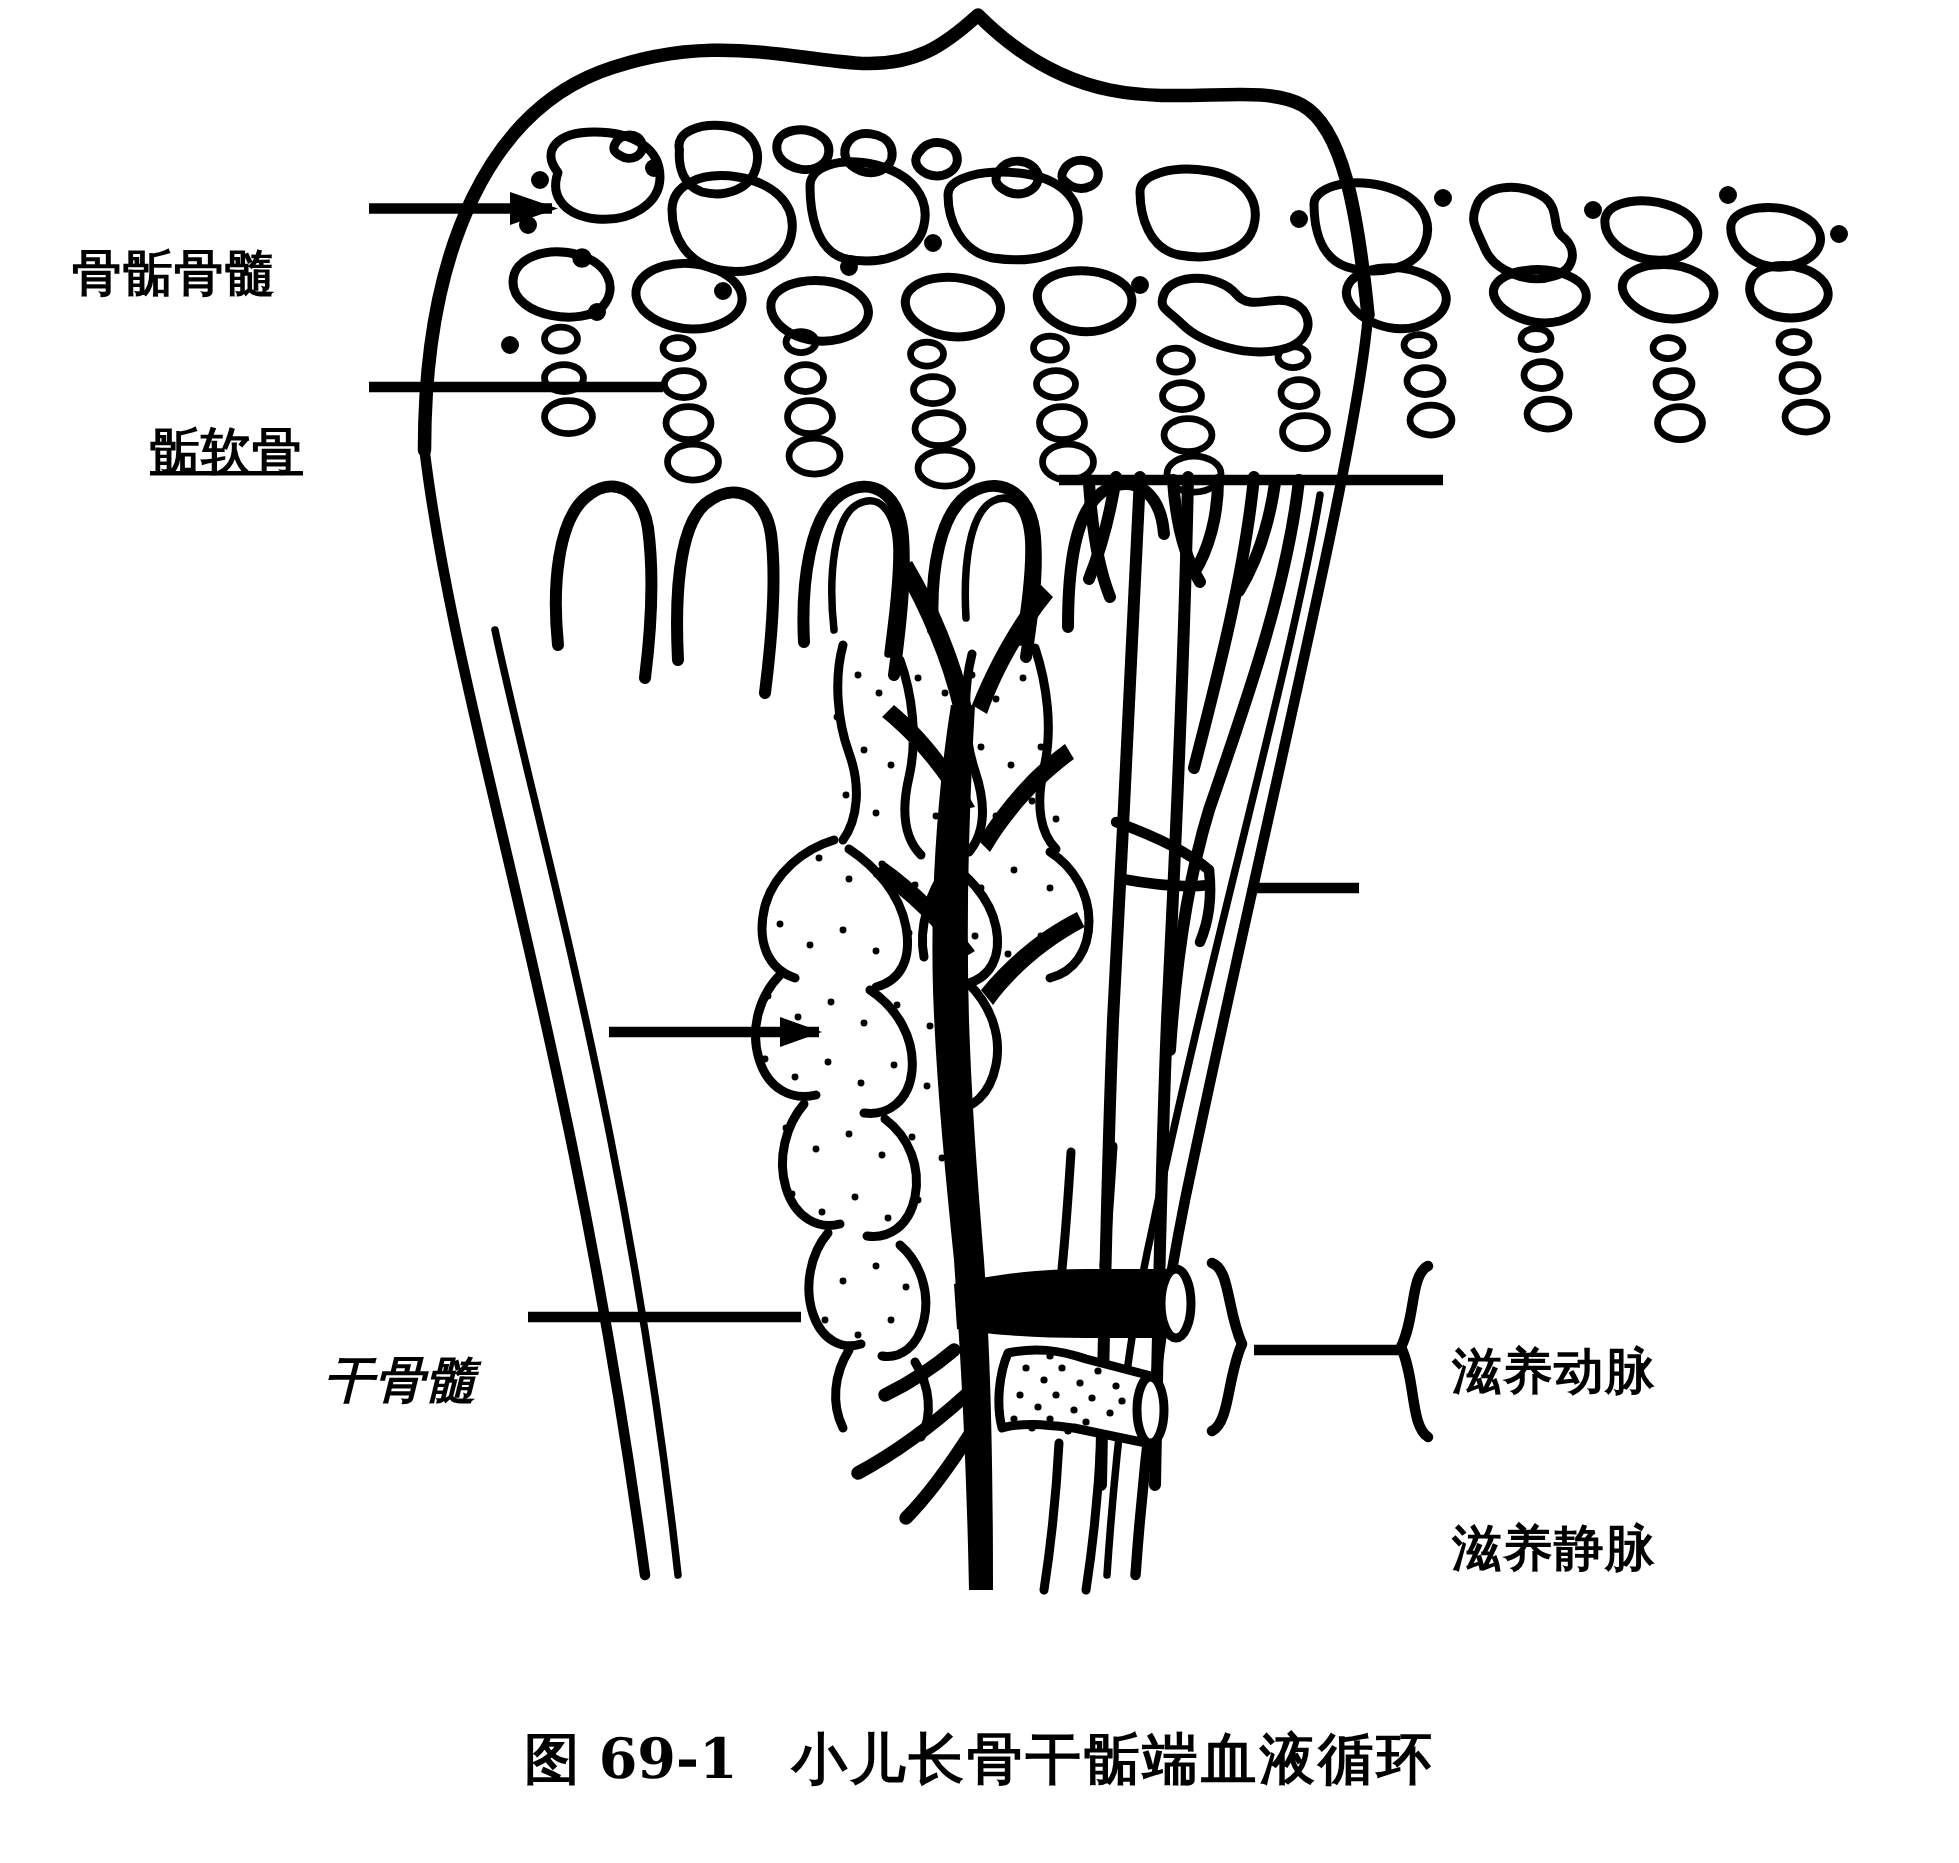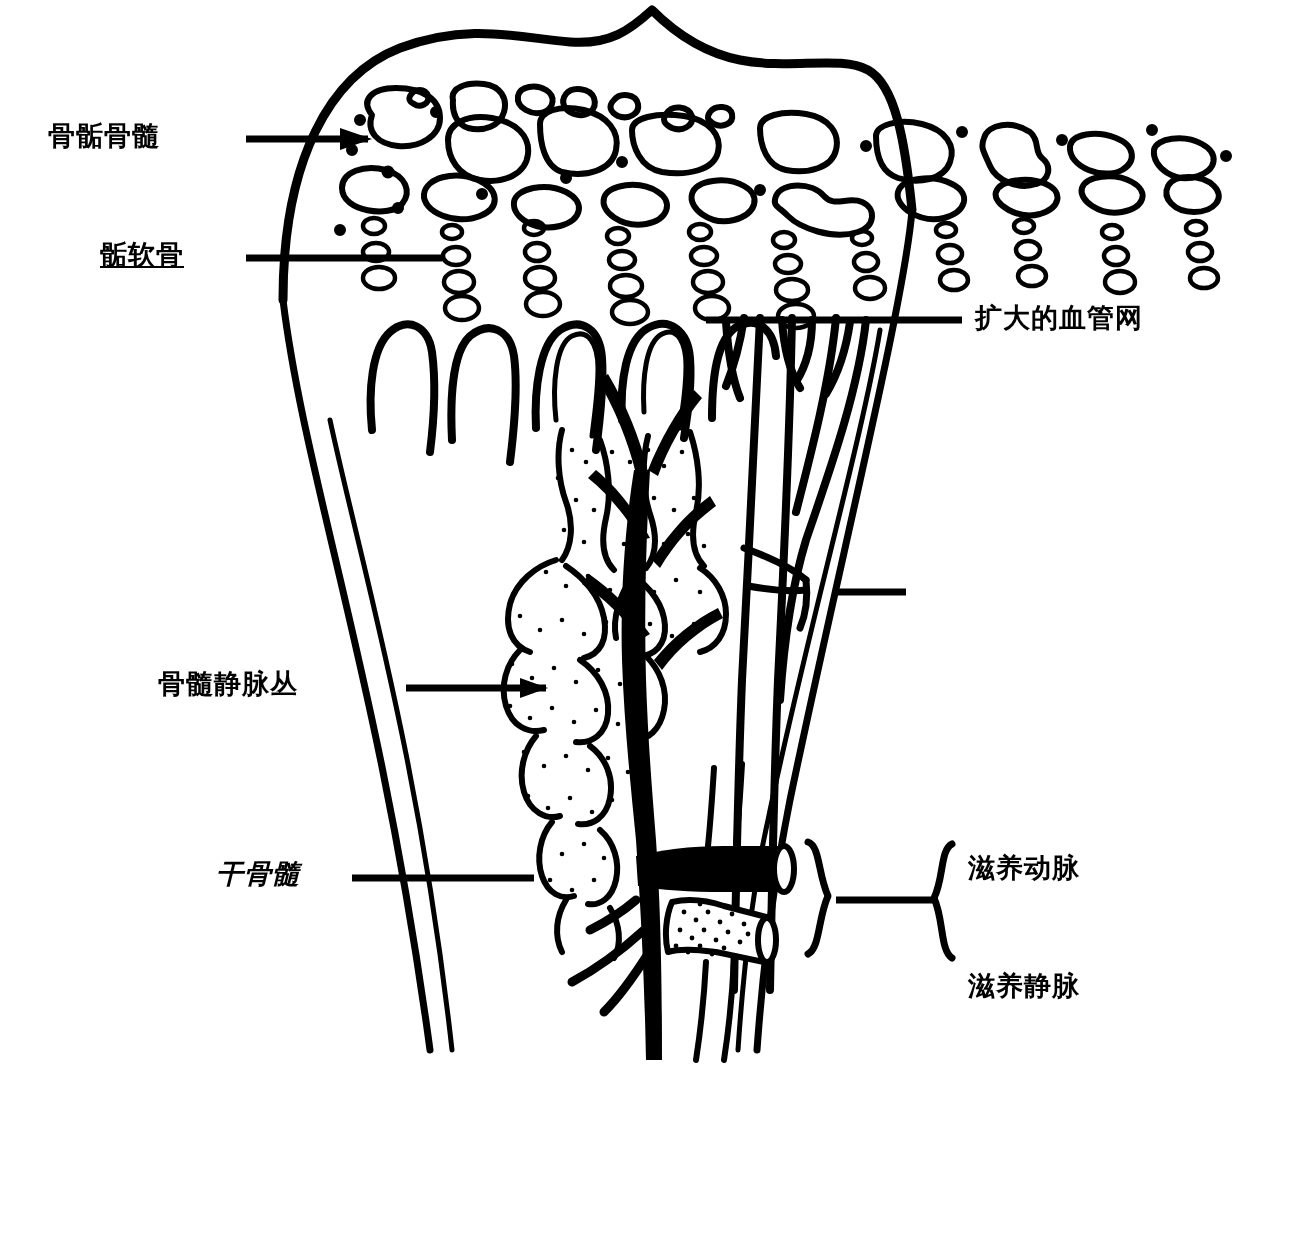--- a/index.html
+++ b/index.html
@@ -23,21 +23,21 @@
     height: 1242px;
   }
   .lbl {
     position: absolute;
     color: #000000;
     font-family: "DejaVu Serif", serif;
     font-weight: 700;
     white-space: nowrap;
     letter-spacing: 1px;
   }
-  .lbl-28 { font-size: 27px; }
+  .lbl-28 { font-size: 33px; margin-top: 42px; }
   .caption {
     position: absolute;
     left: 0;
     top: 1148px;
     width: 1306px;
     text-align: center;
     color: #000000;
     font-family: "DejaVu Serif", serif;
     font-weight: 700;
     font-size: 37px;
@@ -421,25 +421,26 @@
                C 940 850, 944 878, 934 898
                C 944 920, 940 950, 952 958"></path>
     </g>
 
   </svg>
 
   <div class="lbl lbl-28" style="left:48px; top:118px;">骨骺骨髓</div>
 
   <div class="lbl lbl-28" style="left:100px; top:237px;text-decoration:underline;">骺软骨</div>
 
-  <div class="lbl lbl-28" style="left:975px; top:300px;">扩大的血管网</div>
-
-
-  <div class="lbl lbl-28" style="left:158px; top:666px;">骨髓静脉丛</div>
+
+
 
   <div class="lbl lbl-28" style="left:216px; top:856px;font-style:italic;">干骨髓</div>
 
   <div class="lbl lbl-28" style="left:968px; top:850px;text-align:center;">滋养动脉</div>
 
   <div class="lbl lbl-28" style="left:968px; top:968px;">滋养静脉</div>
 
+  <div class="caption">
+    <span class="cap-num">图 69-1</span><span class="cap-gap"></span><span>小儿长骨干骺端血液循环</span>
+  </div>
 
 </div>
 
 </body></html>

